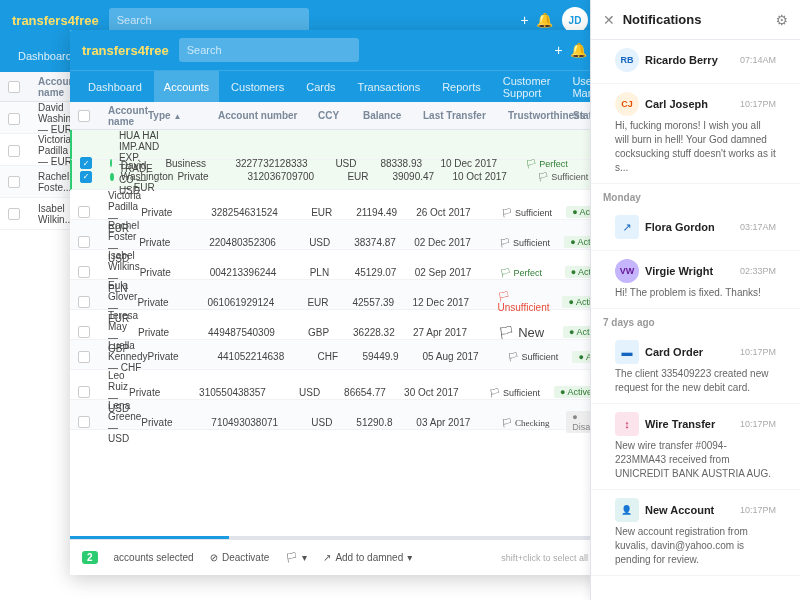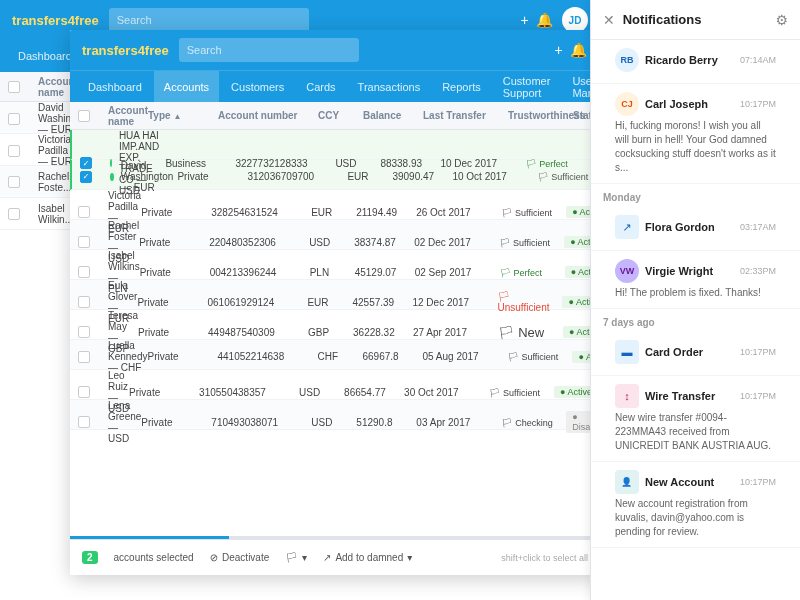--- a/index.html
+++ b/index.html
@@ -504,21 +504,21 @@
       <div><span class="status-badge status-active">● Active</span></div>
     </div>
     <div class="fg-table-row">
       <div>
           <div class="checkbox"></div>
         </div>
       <div>Luella Kennedy — CHF</div>
         <div>Private</div>
         <div>441052214638</div>
         <div>CHF</div>
-        <div>66967.8</div>
+        <div>59449.9</div>
         <div>05 Aug 2017</div>
       <div><span style="font-size:9px;">🏳 Sufficient</span></div>
       <div><span class="status-badge status-active">● Active</span></div>
     </div>
     <div class="fg-table-row">
       <div>
           <div class="checkbox"></div>
         </div>
       <div>Leo Ruiz — USD</div>
         <div>Private</div>
@@ -532,21 +532,21 @@
     <div class="fg-table-row">
       <div>
           <div class="checkbox"></div>
         </div>
       <div>Lena Greene — USD</div>
         <div>Private</div>
         <div>710493038071</div>
         <div>USD</div>
         <div>51290.8</div>
         <div>03 Apr 2017</div>
-      <div><span style="font-size:9px;">🏳 Checking</span></div>
+      <div><span style="font-size:9px;font-family:Liberation Serif, serif;">🏳 Checking</span></div>
       <div><span class="status-badge" style="background:#eeeeee;color:#888">● Disabled</span></div>
     </div>
   </div>
   <div class="fg-progress">
     <div class="fg-progress-bar"></div>
   </div>
   <div class="fg-bottom-bar">
     <span class="fg-bottom-badge">2</span>
     <span>accounts selected</span>
     <div class="fg-bottom-btn">
@@ -622,20 +622,21 @@
     <div class="notif-section-label">7 days ago</div>
 
     <div class="notif-item">
       <div class="notif-item-header">
         <div class="notif-item-left">
           <div class="notif-icon-shape blue">▬</div>
           <span class="notif-item-name">Card Order</span>
         </div>
         <span class="notif-item-time">10:17PM</span>
       </div>
+      <div class="notif-item-text">The client 335409223 created new request for the new debit card.</div>
     </div>
 
     <div class="notif-item">
       <div class="notif-item-header">
         <div class="notif-item-left">
           <div class="notif-icon-shape pink">↕</div>
           <span class="notif-item-name">Wire Transfer</span>
         </div>
         <span class="notif-item-time">10:17PM</span>
       </div>

